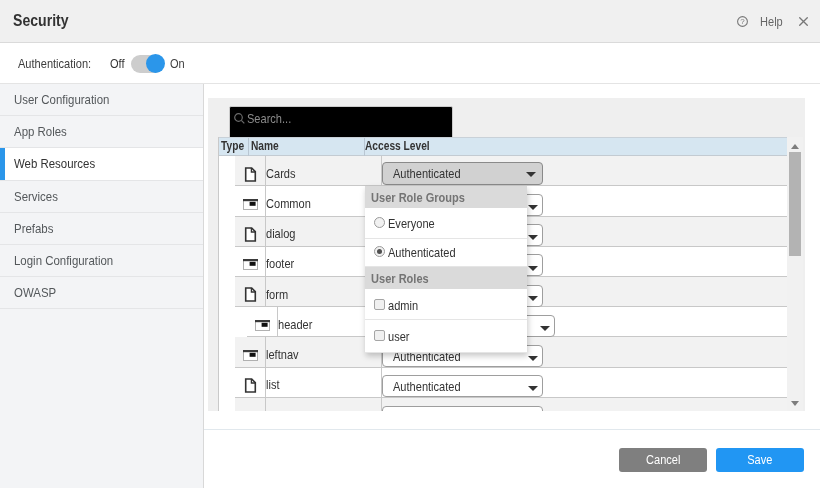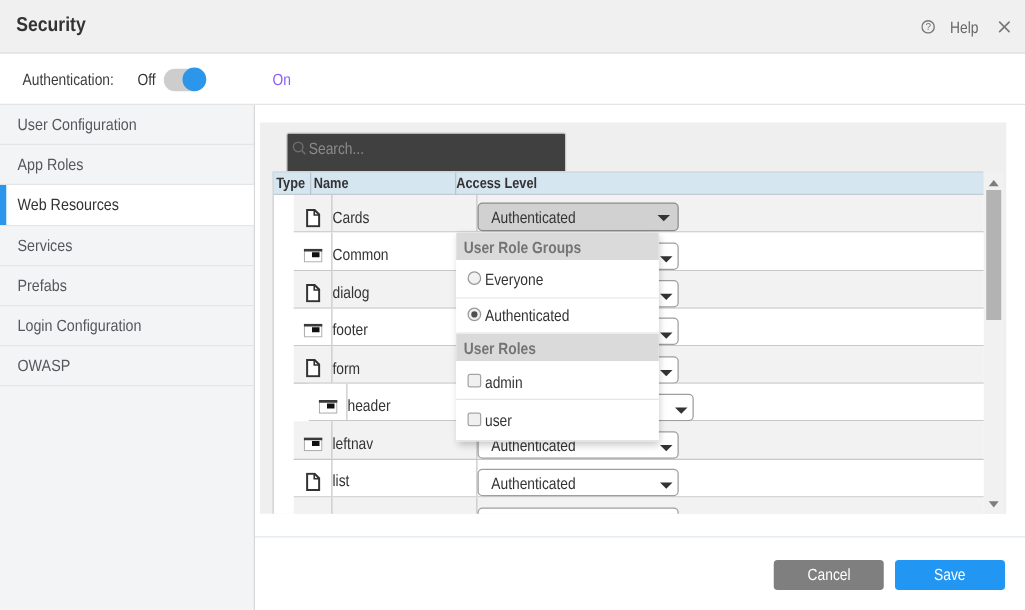--- a/index.html
+++ b/index.html
@@ -23,21 +23,21 @@
 
 
 #sidebar { left:0; top:84px; width:204px; height:404px; background:#f3f4f6; border-right:1px solid #d8d8d8; }
 .sitem { position:relative; height:32.2px; line-height:32.2px; padding-left:14px; font-size:13px; color:#54585b; border-bottom:1px solid #e4e5e7; }
 .sitem.blue { color:#1e9bf0; }
 .sitem.active { background:#fff; color:#333; }
 .sitem.active::before { content:""; position:absolute; left:0; top:0; bottom:0; width:4.5px; background:#2b96ea; }
 
 
 #panel { left:208px; top:98px; width:597px; height:312.5px; background:#efefef; }
-#search { position:absolute; left:20.8px; top:8px; width:224px; height:39px; background:#404040; border:1px solid #cbcbcb; border-radius:2px; }
+#search { position:absolute; left:20.8px; top:8px; width:224px; height:39px; background:#000000; border:1px solid #cbcbcb; border-radius:2px; }
 #search .ph { position:absolute; left:17px; top:3.5px; font-size:13px; line-height:15px; color:#8b8b8b; }
 
 
 #tbl { position:absolute; left:9.6px; top:39px; width:569.7px; height:273.5px; background:#fff; border-left:1px solid #c9c9c9; overflow:hidden; }
 .thead { position:absolute; left:0; top:0; width:100%; height:19px; background:#d6e6f1; border-top:1px solid #c9d1d8; border-bottom:1px solid #c3cbd2; }
 .th { position:absolute; top:0; height:18px; line-height:17px; font-size:12px; font-weight:bold; color:#333; border-right:1px solid #b9c6d2; padding-left:3px; }
 .row { position:absolute; left:16px; width:100%; height:30.2px; border-bottom:1px solid #c8c8c8; }
 .row.odd { background:#f2f2f2; }
 .row.even { background:#ffffff; }
 .cellborder { position:absolute; top:0; bottom:0; width:1px; background:#c8c8c8; }
@@ -90,21 +90,21 @@
         </svg>
     </div>
   </div>
 
   <div class="abs" id="authrow">
     <span class="txt" style="left:18px;"><span class="cx">Authentication:</span></span>
     <span class="txt" style="left:110px;color:#333;"><span class="cx">Off</span></span>
     <div id="toggle">
         <div class="knob"></div>
       </div>
-    <span class="txt" style="left:170.2px;color:#8b5cf6;margin-left:48px;"><span class="cx">On</span></span>
+    <span class="txt" style="left:170.2px;color:#404040;"><span class="cx">On</span></span>
   </div>
 
   <div class="abs" id="sidebar">
     <div class="sitem"><span class="cx88">User Configuration</span></div>
     <div class="sitem"><span class="cx88">App Roles</span></div>
     <div class="sitem active"><span class="cx88">Web Resources</span></div>
     <div class="sitem"><span class="cx88">Services</span></div>
     <div class="sitem"><span class="cx88">Prefabs</span></div>
     <div class="sitem"><span class="cx88">Login Configuration</span></div>
     <div class="sitem"><span class="cx88">OWASP</span></div>

